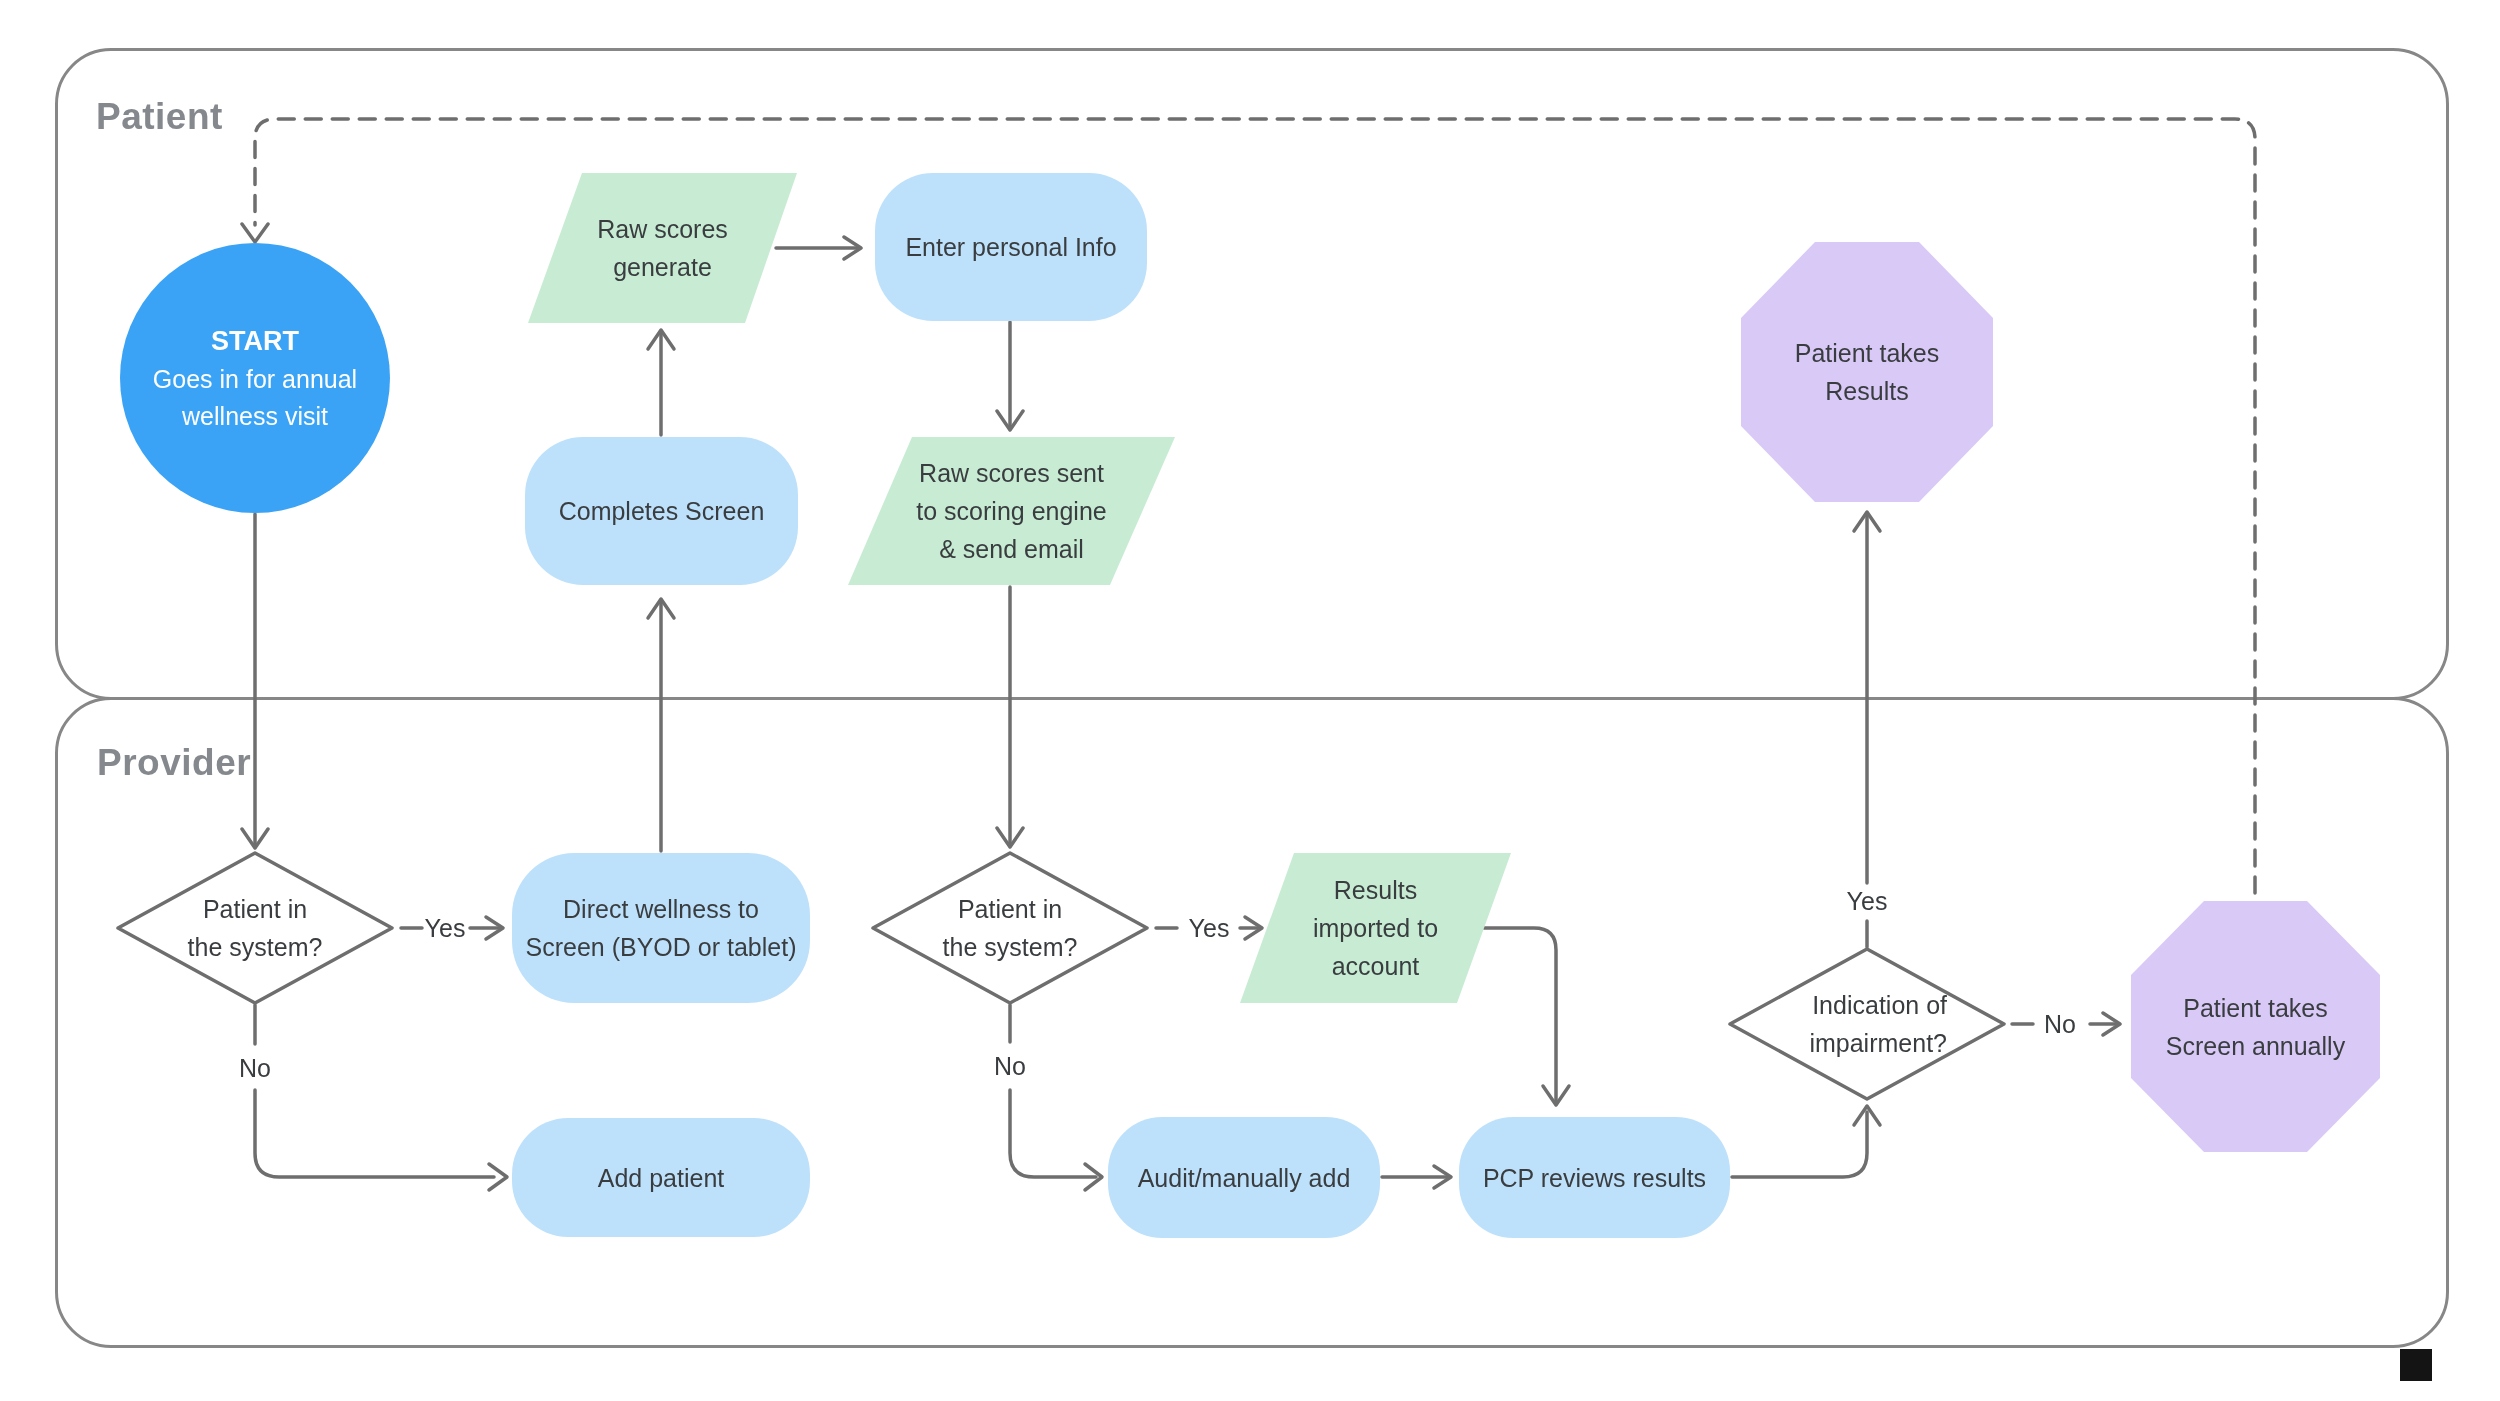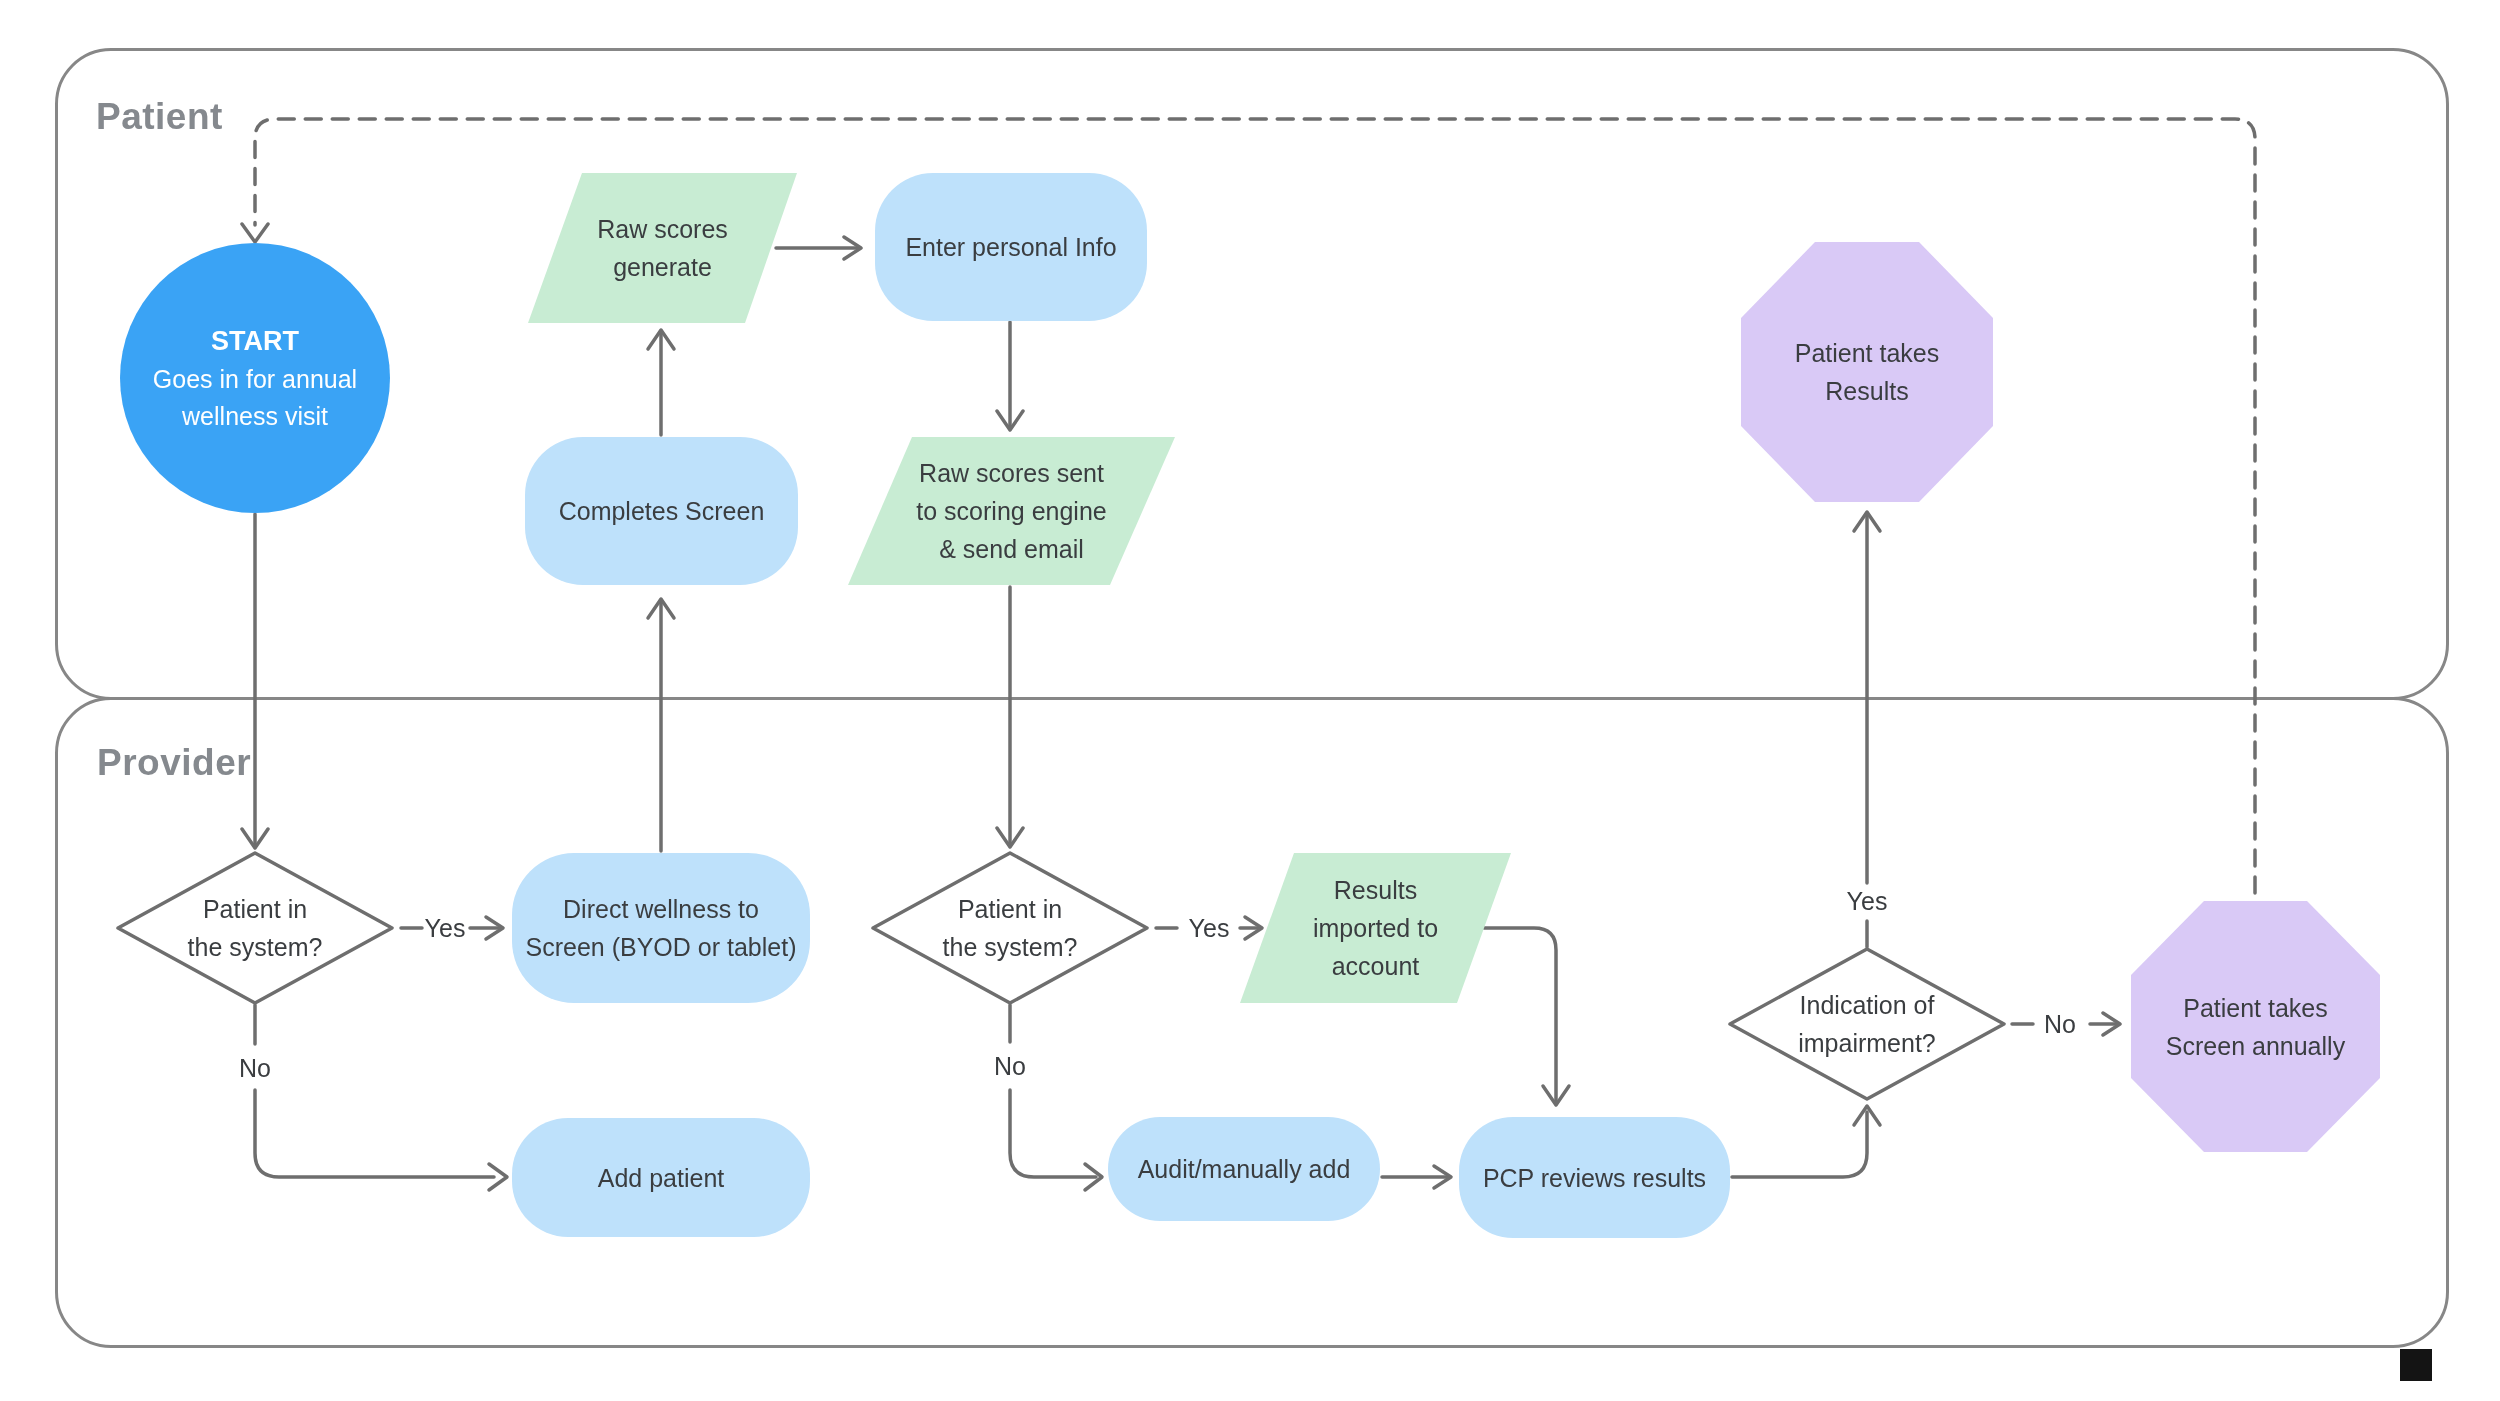--- a/index.html
+++ b/index.html
@@ -138,40 +138,40 @@
 
   <div class="node rect" style="left:512px;top:1118px;width:298px;height:119px;border-radius:56px;">
     <span class="lbl">Add patient</span>
   </div>
 
   <div class="node para" style="left:1240px;top:853px;width:271px;height:150px;
        clip-path:polygon(54px 0px,271px 0px,217px 150px,0px 150px);">
     <span class="lbl" style="max-width:142px;">Results imported to account</span>
   </div>
 
-  <div class="node rect" style="left:1108px;top:1117px;width:272px;height:104px;border-radius:54px;">
+  <div class="node rect" style="left:1108px;top:1117px;width:272px;height:121px;border-radius:54px;">
     <span class="lbl">Audit/manually add</span>
   </div>
 
   <div class="node rect" style="left:1459px;top:1117px;width:271px;height:121px;border-radius:54px;">
     <span class="lbl">PCP reviews results</span>
   </div>
 
   <div class="node oct" style="left:2131px;top:901px;width:249px;height:251px;
        clip-path:polygon(73px 0px,176px 0px,249px 74px,249px 177px,176px 251px,73px 251px,0px 177px,0px 74px);">
     <span class="lbl" style="max-width:185px;">Patient takes Screen annually</span>
   </div>
 
   <div class="dlabel" style="left:155px;top:880px;width:200px;height:96px;">
     <span class="lbl" style="max-width:145px;">Patient in the system?</span>
   </div>
   <div class="dlabel" style="left:910px;top:880px;width:200px;height:96px;">
     <span class="lbl" style="max-width:145px;">Patient in the system?</span>
   </div>
-  <div class="dlabel" style="left:1767px;top:976px;width:200px;height:96px;">
+  <div class="dlabel" style="left:1767px;top:976px;width:200px;height:96px;text-align:right;">
     <span class="lbl" style="max-width:160px;">Indication of impairment?</span>
   </div>
 
   <div class="elabel" style="left:445px;top:928px;">Yes</div>
   <div class="elabel" style="left:255px;top:1068px;">No</div>
   <div class="elabel" style="left:1209px;top:928px;">Yes</div>
   <div class="elabel" style="left:1010px;top:1066px;">No</div>
   <div class="elabel" style="left:1867px;top:901px;">Yes</div>
   <div class="elabel" style="left:2060px;top:1024px;">No</div>
 

